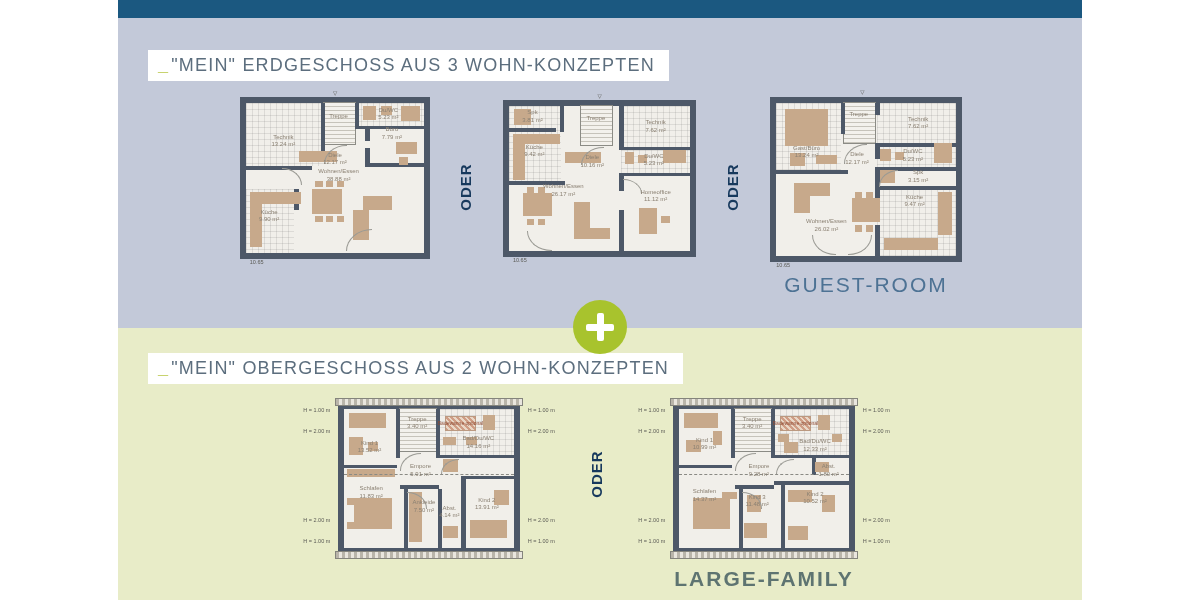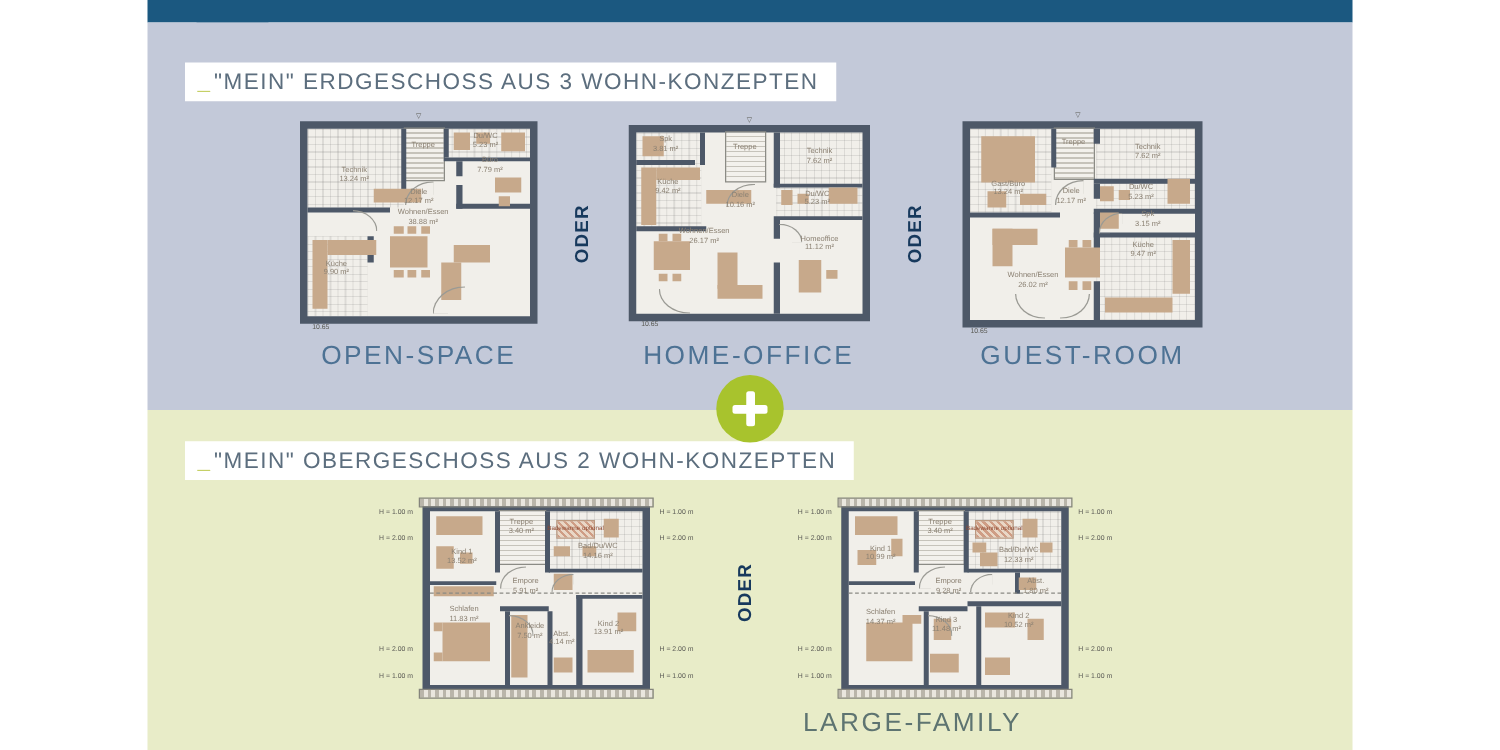--- a/index.html
+++ b/index.html
@@ -20,21 +20,21 @@
     font-size:18px;letter-spacing:1.2px;color:#5c6e7e;white-space:nowrap;}
   .title-badge .tprefix{color:#b5c33b;font-weight:bold;margin-right:2px;}
   #title-eg{left:148px;top:50px;}
   #title-og{left:148px;top:353px;}
 
   
   .caption{position:absolute;width:260px;text-align:center;font-size:21px;letter-spacing:2px;}
   .caption.eg{color:#4d7294;top:273px;}
   .caption.og{color:#5e7471;top:567px;}
   #cap-open{left:205px;} #cap-home{left:469px;} #cap-guest{left:736px;}
-  #cap-classic{left:299px;} #cap-large{left:600px;}
+  #cap-classic{left:299px;} #cap-large{left:634px;font-weight:bold;}
 
   
   .oder{position:absolute;width:60px;height:20px;line-height:20px;text-align:center;
     font-weight:bold;font-size:15px;letter-spacing:1px;color:#17395d;transform:rotate(-90deg);}
   #oder1{left:436px;top:177px;} #oder2{left:703px;top:177px;} #oder3{left:567px;top:464px;}
 
   
   .plus-circle{position:absolute;left:573px;top:300px;width:54px;height:54px;border-radius:50%;
     background:#a8c32d;}
   .plus-circle::before,.plus-circle::after{content:"";position:absolute;background:#ffffff;border-radius:2px;}
@@ -340,20 +340,18 @@
         <div class="dim-label" style="left: 116%; top: 16%;">H = 2.00 m</div>
         <div class="dim-label" style="left: 116%; top: 80%;">H = 2.00 m</div>
         <div class="dim-label" style="left: 116%; top: 95%;">H = 1.00 m</div>
       </div>
     </div>
 
   <div class="oder" id="oder1">ODER</div>
   <div class="oder" id="oder2">ODER</div>
   <div class="oder" id="oder3">ODER</div>
 
-  <div class="caption eg" id="cap-open">OPEN-SPACE</div>
-  <div class="caption eg" id="cap-home">HOME-OFFICE</div>
   <div class="caption eg" id="cap-guest">GUEST-ROOM</div>
   <div class="caption og" id="cap-large">LARGE-FAMILY</div>
 
   <div class="plus-circle"></div>
 
 </div>
 
 </body></html>

